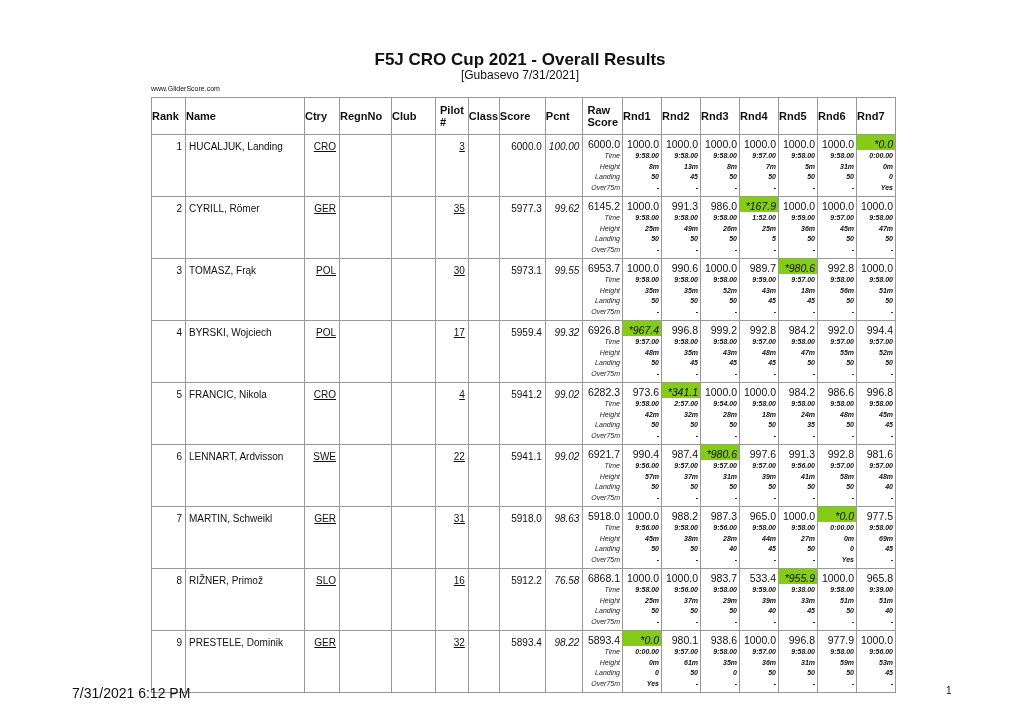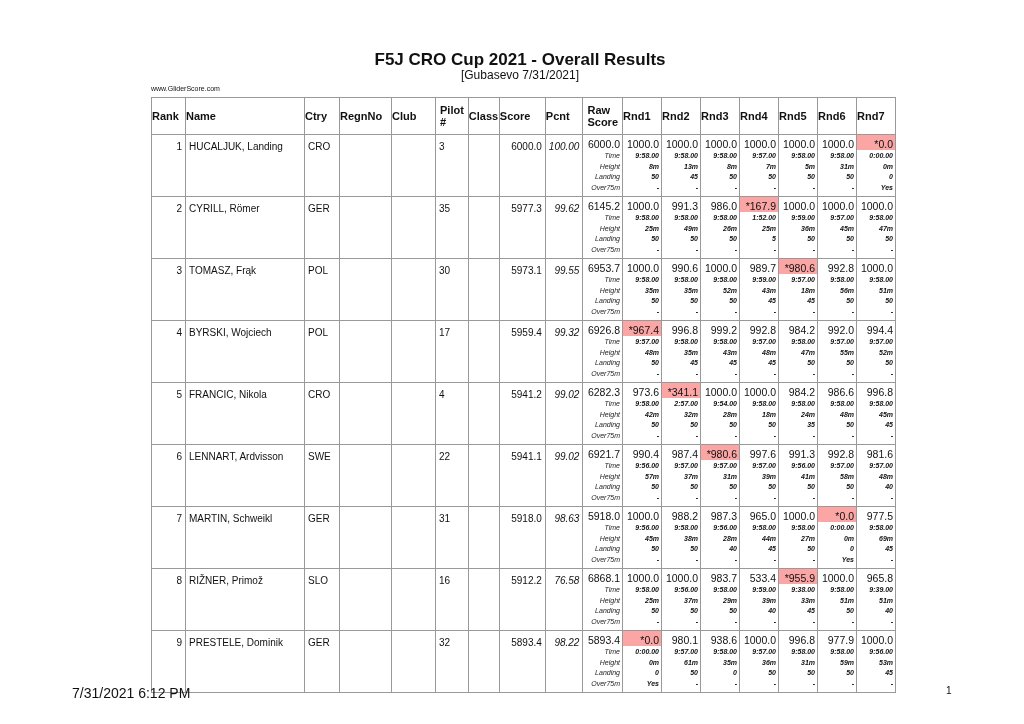--- a/index.html
+++ b/index.html
@@ -8,26 +8,26 @@
   .subtitle { position:absolute; left:0; width:1040px; top:68px; text-align:center; font-size:12px; }
   .site { position:absolute; left:151px; top:85px; font-size:7px; }
   .footer-date { position:absolute; left:72px; top:685px; font-size:14px; }
   .footer-page { position:absolute; left:946px; top:685px; font-size:10px; }
   table.results { position:absolute; left:151px; top:97px; border-collapse:collapse; table-layout:fixed; }
   table.results th, table.results td { border:1px solid #999; padding:0; vertical-align:top; }
   table.results th { height:36px; font-size:11px; font-weight:bold; text-align:left; vertical-align:middle; line-height:12px; }
   table.results td { height:61px; }
   .cell-main { font-size:10px; padding:6px 3px 0 3px; line-height:11px; }
   .num { text-align:right; }
-  .ctr { text-align:left; }
+  .ctr { text-align:right;text-decoration:underline; }
   .ital { font-style:italic; }
   .raw-main { font-size:10.5px; text-align:right; padding:3px 2px 0 0; line-height:12px; }
   .labels { font-size:7px; font-style:italic; text-align:right; padding-right:2px; line-height:10.5px; margin-top:1px; color:#222; }
   .rnd-score { font-size:10.5px; text-align:right; padding:3px 2px 0 0; line-height:12px; }
-  .rnd-score.drop { background:#fca5a5; }
+  .rnd-score.drop { background:#84cc16;font-style:italic; }
   .rnd-detail { font-size:7px; font-style:italic; font-weight:bold; text-align:right; padding-right:2px; line-height:10.5px; margin-top:1px; }
 </style>
 </head>
 <body>
 
 <div class="title">F5J CRO Cup 2021 - Overall Results</div>
 <div class="subtitle">[Gubasevo 7/31/2021]</div>
 <div class="site">www.GliderScore.com</div>
 
 <table class="results">

